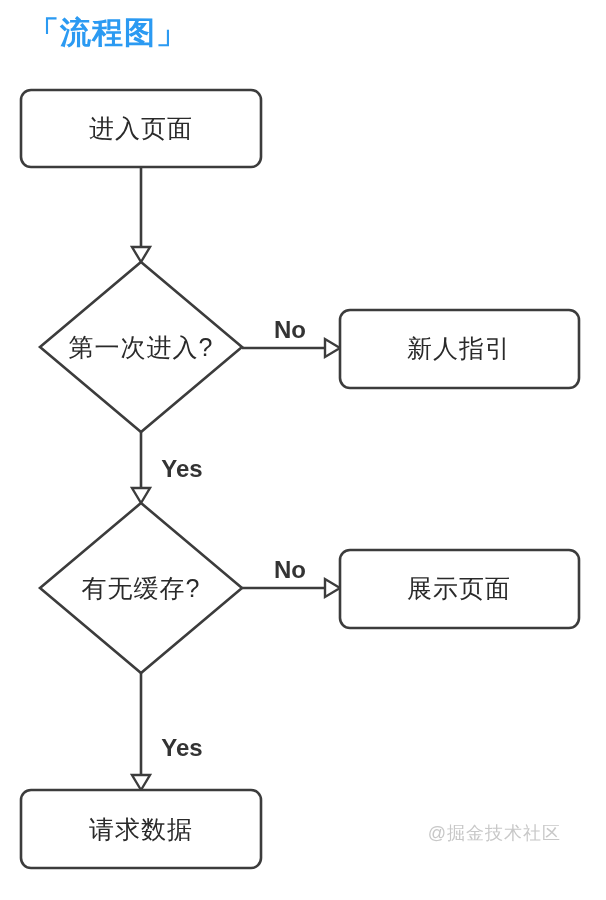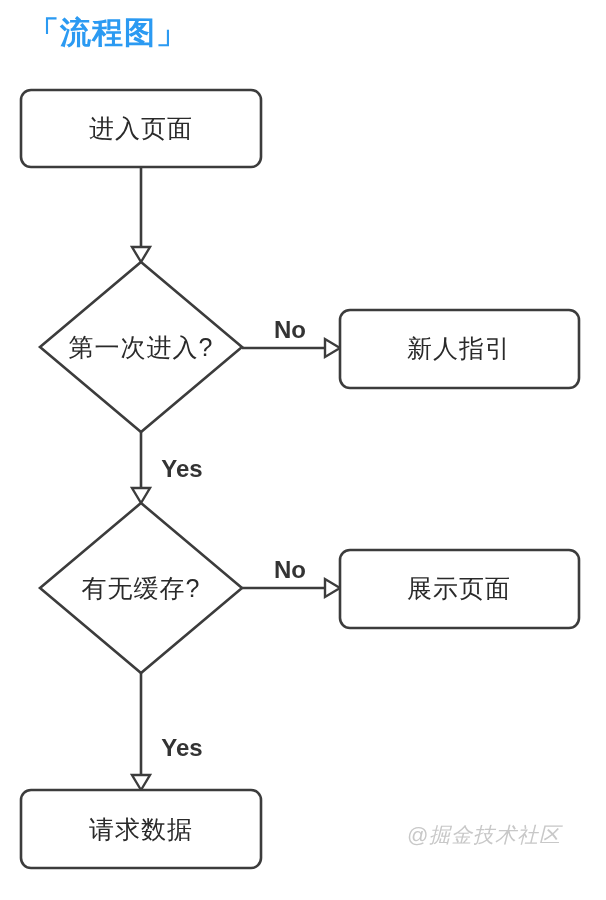--- a/index.html
+++ b/index.html
@@ -58,24 +58,23 @@
   .edge-label {
     fill: #333333;
     font-size: 24px;
     font-weight: 600;
     text-anchor: middle;
   }
   .watermark {
     position: absolute;
     top: 821px;
     right: 45px;
-    font-size: 21px;
+    font-size: 18px;
     color: #c8c8c8;
     letter-spacing: 1px;
-    font-style: italic;
   }
 </style>
 </head>
 <body>
 
 <div class="page">
 
   <h1 class="title">「流程图」</h1>
 
   <svg class="flowchart-svg" viewBox="0 0 606 900">

